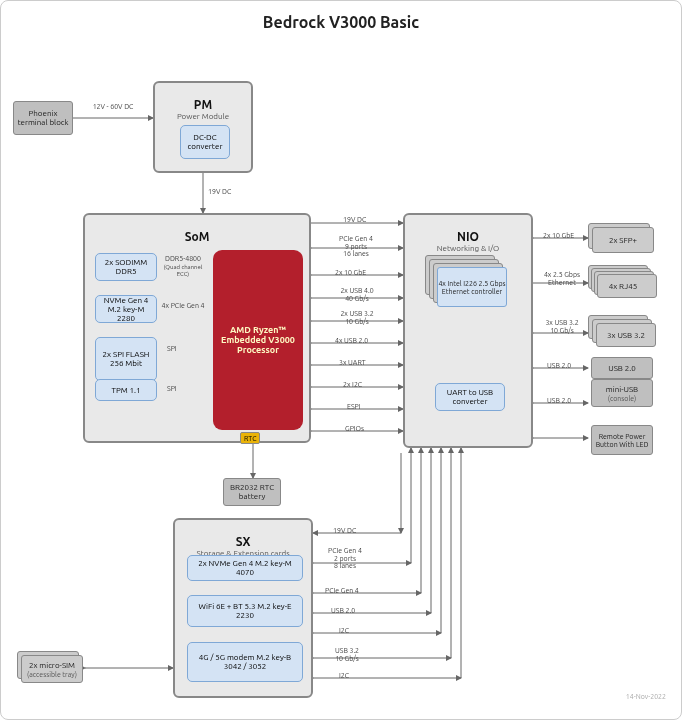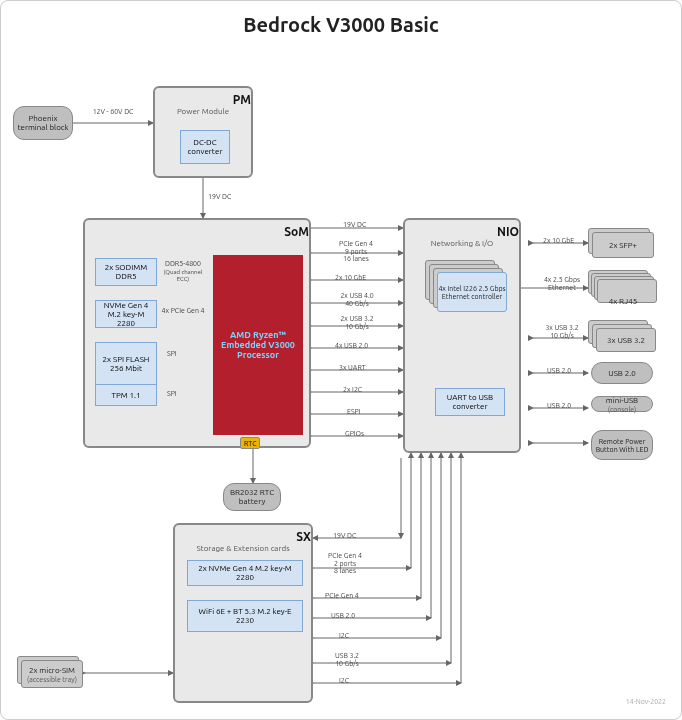--- a/index.html
+++ b/index.html
@@ -1,26 +1,26 @@
 <!DOCTYPE html>
 <html><head>
 <meta charset="utf-8">
 <style>
 *{box-sizing:border-box;margin:0;padding:0}
 body{font-family:Ubuntu,"Segoe UI",Arial,sans-serif;background:#fff}
 .page{width:682px;height:720px;border:1px solid #ccc;border-radius:8px;position:relative;overflow:hidden;padding:12px}
-.title{text-align:center;font-weight:700;font-size:20px;margin-bottom:12px;color:#222}
+.title{text-align:center;font-weight:700;font-size:16px;margin-bottom:12px;color:#222}
 .canvas{position:relative;width:658px;height:660px}
 .mod{position:absolute;border:2px solid #888;border-radius:6px;background:#e9e9e9}
-.mod-title{text-align:right;font-weight:700;font-size:12px;padding-top:5px;color:#111}
+.mod-title{text-align:center;font-weight:700;font-size:12px;padding-top:15px;color:#111}
 .mod-sub{text-align:center;font-size:8px;color:#555;margin-top:1px}
-.chip{position:absolute;border:1px solid #7fa8d6;background:#d4e3f4;border-radius:0;text-align:center;display:flex;align-items:center;justify-content:center;flex-direction:column;padding:2px}
+.chip{position:absolute;border:1px solid #7fa8d6;background:#d4e3f4;border-radius:5px;text-align:center;display:flex;align-items:center;justify-content:center;flex-direction:column;padding:2px}
 .chip span,.proc span,.gray span,.lbl,.ext-text{pointer-events:none}
-.proc{position:absolute;background:#b31f2c;color:#7dd3fc;text-align:center;display:flex;align-items:center;justify-content:center;border-radius:0}
-.gray{position:absolute;background:#bfbfbf;border:1px solid #888;border-radius:11px;text-align:center;display:flex;align-items:center;justify-content:center;flex-direction:column;color:#222}
+.proc{position:absolute;background:#b31f2c;color:#fef9c3;text-align:center;display:flex;align-items:center;justify-content:center;border-radius:9px}
+.gray{position:absolute;background:#bfbfbf;border:1px solid #888;border-radius:3px;text-align:center;display:flex;align-items:center;justify-content:center;flex-direction:column;color:#222}
 .rtc{position:absolute;background:#eab308;border:1px solid #888;border-radius:2px;text-align:center;font-size:7px;padding:1px 3px}
 .lbl{position:absolute;font-size:7px;color:#444;text-align:center;line-height:1.1}
 .stack{position:absolute}
 .stack .layer{position:absolute;border:1px solid #888;background:#ccc;border-radius:3px}
 .ext-text{position:absolute;font-size:8px;color:#222;text-align:center;width:100%;display:flex;justify-content:center;flex-direction:column;height:100%}
 .date{position:absolute;bottom:3px;right:5px;font-size:7px;color:#aaa}
 svg{position:absolute;top:0;left:0;pointer-events:none}
 .arr{stroke:#666;stroke-width:1;fill:none;marker-end:url(#ah);marker-start:url(#ah)}
 .arr1{stroke:#666;stroke-width:1;fill:none;marker-end:url(#ah)}
 .sub8{font-size:8px}
@@ -131,21 +131,21 @@
 <div class="lbl" style="left:316px;top:244px;width:56px;white-space:pre">2x USB 4.0
 40 Gb/s</div>
 <div class="lbl" style="left:316px;top:267px;width:56px;white-space:pre">2x USB 3.2
 10 Gb/s</div>
 <div class="lbl" style="left:322px;top:294px">4x USB 2.0</div>
 <div class="lbl" style="left:326px;top:316px">3x UART</div>
 <div class="lbl" style="left:330px;top:338px">2x I2C</div>
 <div class="lbl" style="left:334px;top:360px">ESPI</div>
 <div class="lbl" style="left:332px;top:382px">GPIOs</div>
 
-<div class="mod" style="left:390px;top:170px;width:118px;height:235px">
+<div class="mod" style="left:390px;top:170px;width:130px;height:235px">
   <div class="mod-title">NIO</div>
         <div class="mod-sub">Networking &amp; I/O</div>
   <div class="stack" style="left:20px;top:40px;width:80px;height:50px">
     <div class="layer" style="left:0;top:0;width:70px;height:40px"></div>
     <div class="layer" style="left:4px;top:4px;width:70px;height:40px"></div>
     <div class="layer" style="left:8px;top:8px;width:70px;height:40px"></div>
     <div class="layer" style="left:12px;top:12px;width:70px;height:40px;background:#d4e3f4;border-color:#7fa8d6"></div>
     <div class="ext-text" style="left:12px;top:12px;width:70px;height:40px">
             <span class="sub8" style="font-size:7px">4x Intel I226 2.5 Gbps Ethernet controller</span>
           </div>
@@ -166,51 +166,54 @@
         <div class="layer" style="left:4px;top:4px;width:62px;height:26px"></div>
   <div class="ext-text" style="left:4px;top:4px;width:62px;height:26px">
           <span class="sub8">2x SFP+</span>
         </div>
 </div>
 <div class="stack" style="left:575px;top:222px;width:74px;height:40px">
   <div class="layer" style="left:0;top:0;width:60px;height:24px"></div>
         <div class="layer" style="left:3px;top:3px;width:60px;height:24px"></div>
         <div class="layer" style="left:6px;top:6px;width:60px;height:24px"></div>
         <div class="layer" style="left:9px;top:9px;width:60px;height:24px"></div>
-  <div class="ext-text" style="left:9px;top:19px;width:52px;height:24px">
+  <div class="ext-text" style="left:9px;top:9px;width:52px;height:24px">
           <span class="sub8">4x RJ45</span>
         </div>
 </div>
 <div class="stack" style="left:575px;top:272px;width:72px;height:36px">
   <div class="layer" style="left:0;top:0;width:60px;height:24px"></div>
         <div class="layer" style="left:4px;top:4px;width:60px;height:24px"></div>
         <div class="layer" style="left:8px;top:8px;width:60px;height:24px"></div>
   <div class="ext-text" style="left:8px;top:8px;width:60px;height:24px">
           <span class="sub8">3x USB 3.2</span>
         </div>
 </div>
 <div class="gray" style="left:578px;top:314px;width:62px;height:22px">
         <span class="sub8">USB 2.0</span>
       </div>
-<div class="gray" style="left:578px;top:348px;width:62px;height:16px">
+<div class="gray" style="left:578px;top:336px;width:62px;height:28px">
         <span class="sub8">mini-USB</span>
         <span class="sub7">(console)</span>
       </div>
 <div class="gray" style="left:578px;top:382px;width:62px;height:30px">
         <span class="sub8" style="font-size:7px">Remote Power Button With LED</span>
       </div>
 
 <div class="mod" style="left:160px;top:475px;width:140px;height:180px">
   <div class="mod-title">SX</div>
         <div class="mod-sub">Storage &amp; Extension cards</div>
   <div class="chip" style="left:12px;top:35px;width:116px;height:26px">
-          <span class="sub8">2x NVMe Gen 4 M.2 key-M 2280</span>
+          <span class="sub8">2x NVMe Gen 4 M.2 key-M 4070</span>
         </div>
   <div class="chip" style="left:12px;top:75px;width:116px;height:32px">
           <span class="sub8">WiFi 6E + BT 5.3 M.2 key-E 2230</span>
+        </div>
+  <div class="chip" style="left:12px;top:122px;width:116px;height:40px">
+          <span class="sub8">4G / 5G modem M.2 key-B 3042 / 3052</span>
         </div>
 </div>
 <div class="lbl" style="left:320px;top:484px">19V DC</div>
 <div class="lbl" style="left:308px;top:504px;width:48px;white-space:pre">PCIe Gen 4
 2 ports
 8 lanes</div>
 <div class="lbl" style="left:312px;top:544px">PCIe Gen 4</div>
 <div class="lbl" style="left:318px;top:564px">USB 2.0</div>
 <div class="lbl" style="left:326px;top:584px">I2C</div>
 <div class="lbl" style="left:312px;top:604px;width:44px;white-space:pre">USB 3.2

